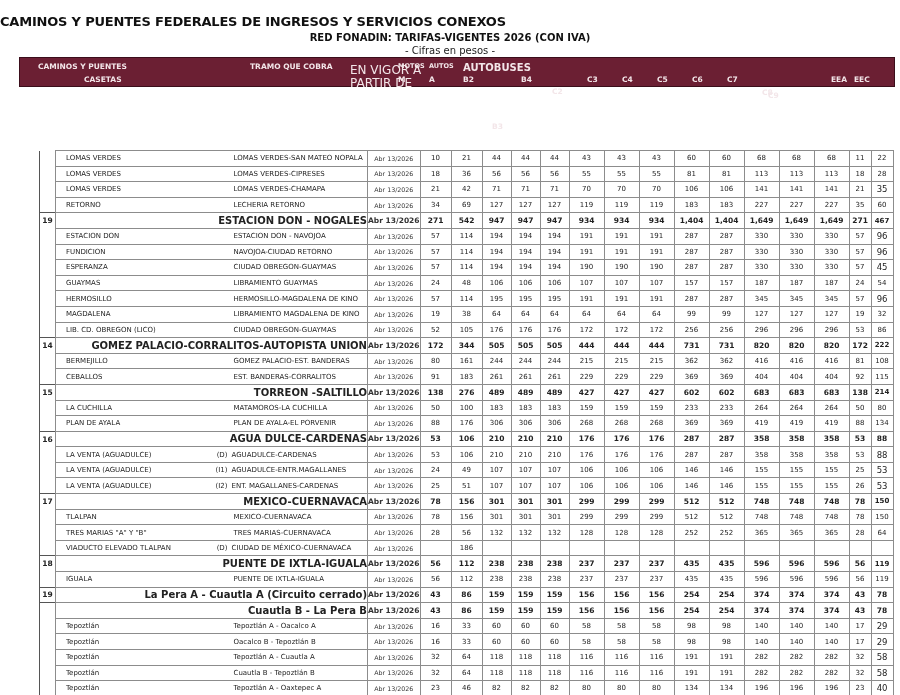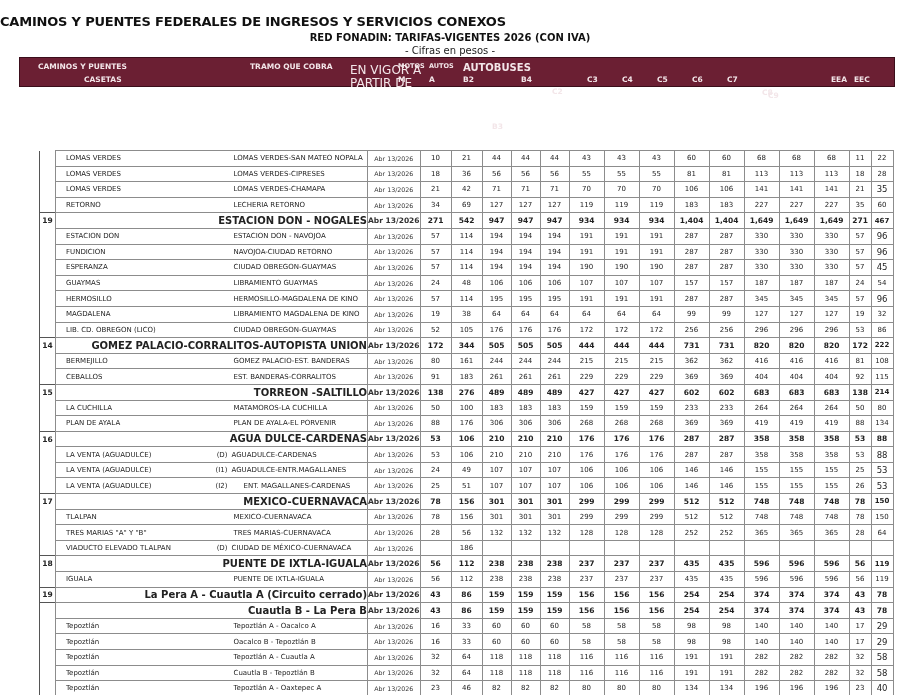--- a/index.html
+++ b/index.html
@@ -511,21 +511,21 @@
           <td class="num">146</td>
           <td class="num">155</td>
           <td class="num">155</td>
           <td class="num">155</td>
           <td class="num">25</td>
           <td class="num eec">53</td>
         </tr>
         <tr>
           <td class="idx"></td>
           <td class="name">LA VENTA (AGUADULCE)</td>
-          <td class="tramo"><span style="display: inline-block; width: 20px; text-align: right; margin-right: 16px;">(I2)</span><span>ENT. MAGALLANES-CARDENAS</span></td>
+          <td class="tramo"><span style="display: inline-block; width: 20px; text-align: right; margin-right: 4px;">(I2)</span><span>ENT. MAGALLANES-CARDENAS</span></td>
           <td class="date">Abr 13/2026</td>
           <td class="num">25</td>
           <td class="num">51</td>
           <td class="num">107</td>
           <td class="num">107</td>
           <td class="num">107</td>
           <td class="num">106</td>
           <td class="num">106</td>
           <td class="num">106</td>
           <td class="num">146</td>

